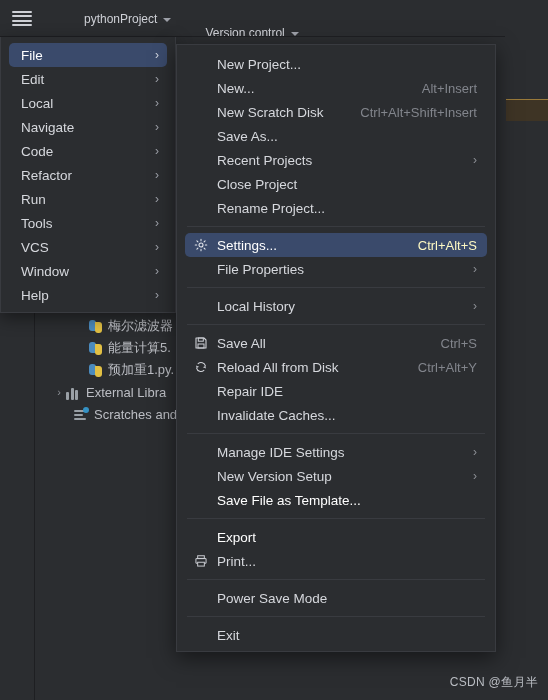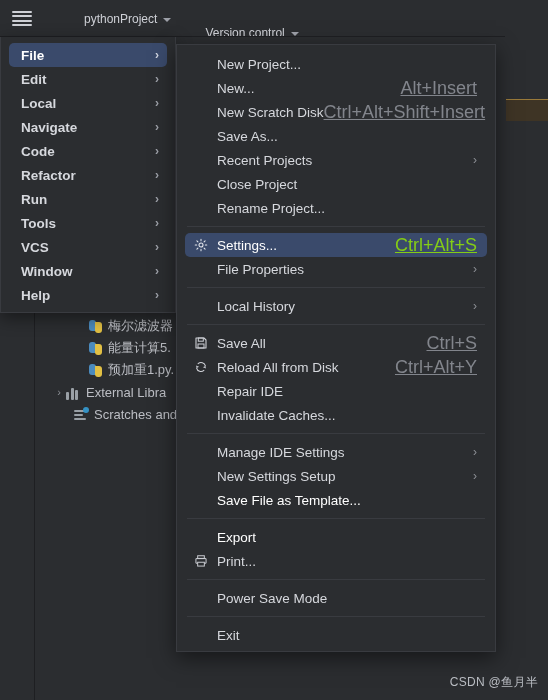--- a/index.html
+++ b/index.html
@@ -132,21 +132,20 @@
 
   
   .menubar {
     position: absolute; left: 0; top: 37px;
     width: 176px; height: 276px;
     background: #2b2d30;
     border: 1px solid #393b40;
     border-top: none;
     padding: 6px 0 24px 0;
     box-shadow: 0 5px 16px rgba(0,0,0,.45);
-    font-weight: bold;
   }
   .menubar-item {
     height: 24px; margin: 0 8px;
     display: flex; align-items: center;
     padding: 0 8px 0 12px;
     font-size: 13.5px; color: #d6d8dd;
     border-radius: 5px; cursor: default;
     justify-content: space-between;
   }
   .menubar-item.selected { background: #3a4a6b; color: #ffffff; }
@@ -173,23 +172,23 @@
   .mi.selected { background: #3a4a6b; color: #ffffff; }
   .mi.disabled { color: #ffffff; }
   .mi .ic {
     width: 16px; flex: 0 0 16px; margin-left: 8px; margin-right: 8px;
     display: flex; align-items: center; justify-content: center;
     color: #ced0d6;
   }
   .mi .label { flex: 1 1 auto; white-space: nowrap; }
   .mi .shortcut {
     margin-left: auto; padding-right: 10px;
-    color: #82858c; font-size: 18px; white-space: nowrap; text-decoration: underline;
-  }
-  .mi.selected .shortcut { color: #84cc16; }
+    color: #82858c; font-size: 13px; white-space: nowrap;
+  }
+  .mi.selected .shortcut { color: #fef9c3; }
   .mi .arr {
     margin-left: auto; padding-right: 10px;
     color: #8b8e94; font-size: 12px;
   }
   .sep { height: 1px; background: #393b40; margin: 6px 10px; }
 
   svg.gl { display: block; }
   .watermark {
     position: absolute; right: 10px; bottom: 9px;
     font-size: 12px; color: #b9bcc2;
@@ -396,21 +395,21 @@
         <span class="label">Invalidate Caches...</span>
       </div>
       <div class="sep"></div>
       <div class="mi">
         <span class="ic"></span>
         <span class="label">Manage IDE Settings</span>
         <span class="arr">›</span>
       </div>
       <div class="mi">
         <span class="ic"></span>
-        <span class="label">New Settings Setup</span>
+        <span class="label">New Version Setup</span>
         <span class="arr">›</span>
       </div>
       <div class="mi disabled">
         <span class="ic"></span>
         <span class="label">Save File as Template...</span>
       </div>
       <div class="sep"></div>
       <div class="mi disabled">
         <span class="ic"></span>
         <span class="label">Export</span>

